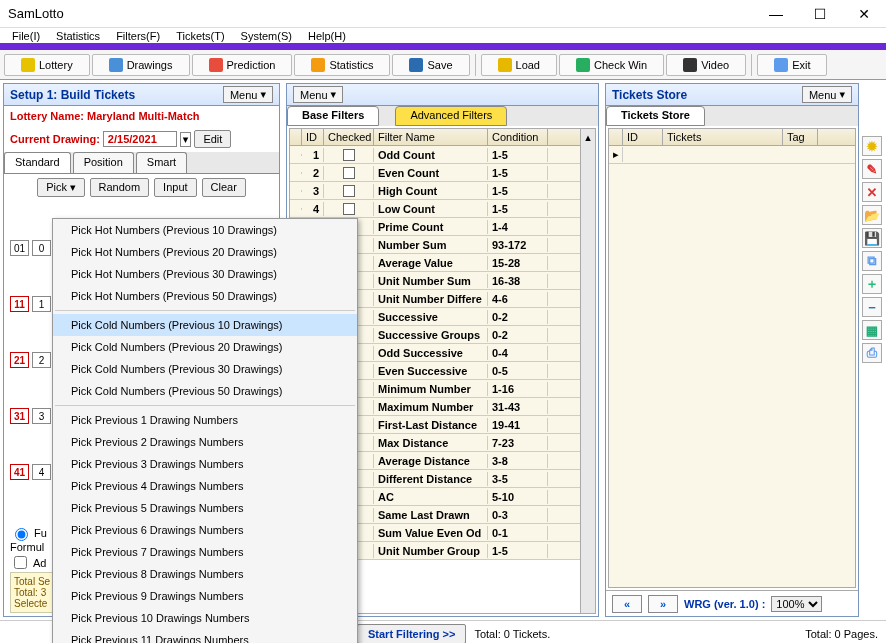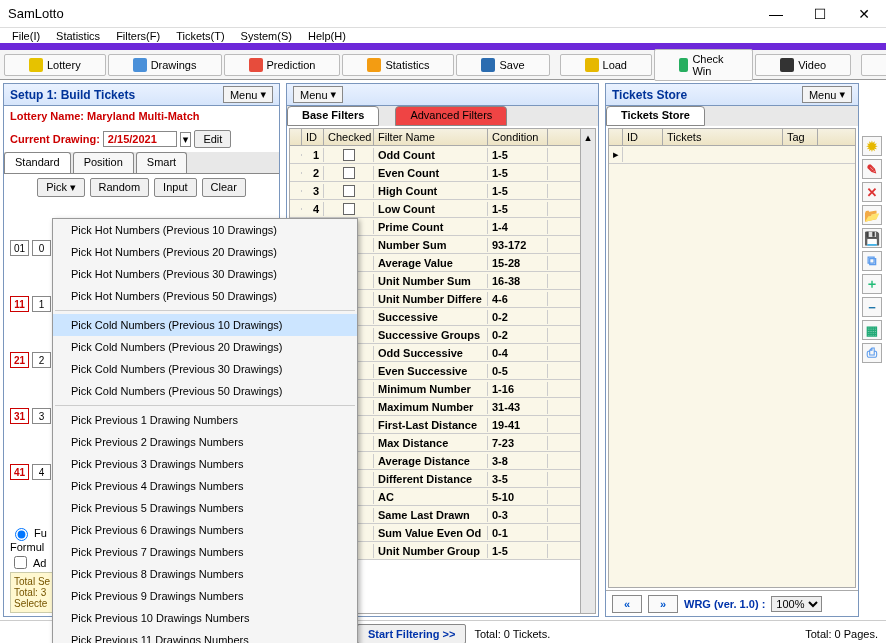--- a/index.html
+++ b/index.html
@@ -3,21 +3,21 @@
 <meta charset="utf-8">
 <style>
   * { box-sizing: border-box; font-family: Tahoma, Arial, sans-serif; font-size: 11px; }
   body { margin: 0; background: #fff; width: 886px; height: 643px; overflow: hidden; }
   .titlebar { height: 28px; display: flex; align-items: center; padding-left: 8px; border-bottom: 1px solid #ddd; }
   .titlebar-title { flex: 1; font-size: 13px; }
   .winbtn { width: 44px; height: 28px; display: flex; align-items: center; justify-content: center; font-size: 14px; cursor: default; }
   .menubar { height: 22px; display: flex; align-items: center; padding-left: 4px; border-bottom: 7px solid #6d28d9; }
   .menubar-item { padding: 2px 8px; }
   .toolbar { height: 30px; display: flex; align-items: center; padding: 2px 4px; border-bottom: 1px solid #999; background: #f5f5f5; gap: 2px; }
-  .tbtn { display: flex; align-items: center; padding: 3px 24px; border: 1px solid #bbb; background: #fafafa; border-radius: 2px; gap: 4px; }
+  .tbtn { display: flex; align-items: center; padding: 3px 16px; border: 1px solid #bbb; background: #fafafa; border-radius: 2px; gap: 4px; }
   .icon { width: 14px; height: 14px; display: inline-block; border-radius: 2px; }
   .panels { display: flex; height: 540px; }
   .panel { border: 1px solid #7a96bd; margin: 3px; display: flex; flex-direction: column; background: #fff; position: relative; }
   .panel1 { width: 277px; }
   .panel2 { width: 313px; }
   .panel3 { flex: 1; }
   .panel-header { height: 22px; background: linear-gradient(#eaf2ff,#d6e5fb); display: flex; align-items: center; padding: 0 6px; border-bottom: 1px solid #7a96bd; }
   .panel-title { font-weight: bold; color: #003399; flex: 1; font-size: 12px; }
   .menubutton { border: 1px solid #888; padding: 1px 6px; background: #f4f4f4; display: flex; align-items: center; gap: 3px; }
   .section-info { padding: 4px 6px; }
@@ -30,21 +30,21 @@
   .numgrid { padding: 2px 6px; }
   .numrow { display: flex; gap: 3px; margin-bottom: 3px; }
   .numcell { width: 19px; height: 16px; border: 1px solid #888; text-align: center; font-size: 10px; background: #fff; display: flex; align-items: center; justify-content: center; margin-top: 37px; }
   .numcell.red { color: #cc0000; border-color: #cc0000; }
   .dropdown-menu { position: absolute; left: 52px; top: 218px; width: 306px; background: #f5f5f5; border: 1px solid #999; box-shadow: 2px 2px 5px rgba(0,0,0,0.3); z-index: 100; }
   .menu-item { padding: 5px 18px; }
   .menu-item.hover { background: #cce5ff; }
   .menu-sep { height: 1px; background: #ccc; margin: 3px 2px; }
   .filter-tabs { display: flex; height: 20px; background: #e8e8e8; gap: 16px; }
   .ftab { padding: 2px 14px; border: 1px solid #888; background: #fff; border-radius: 4px 4px 0 0; }
-  .ftab.inactive { background: #ef4444; }
+  .ftab.inactive { background: #fde047; }
   .grid { flex: 1; overflow: hidden; border: 1px solid #aaa; margin: 2px; }
   .gheader { display: flex; background: linear-gradient(#f5f1e1,#ede4c5); border-bottom: 1px solid #aaa; }
   .gh { padding: 2px 4px; border-right: 1px solid #aaa; font-weight: normal; }
   .grow { display: flex; border-bottom: 1px solid #ccc; background: #faf7e8; height: 18px; align-items: center; }
   .gc { padding: 1px 4px; border-right: 1px solid #ccc; overflow: hidden; white-space: nowrap; }
   .chk { width: 12px; height: 12px; border: 1px solid #666; background: #fff; margin: 0 auto; display: block; }
   .sidebar-tools { width: 24px; display: flex; flex-direction: column; gap: 3px; padding-top: 56px; }
   .toolicon { width: 20px; height: 20px; border: 1px solid #aaa; background: #f8f8f8; display: flex; align-items: center; justify-content: center; font-size: 13px; font-weight: bold; }
   .footer-panel { height: 26px; border-top: 1px solid #aaa; display: flex; align-items: center; padding: 0 6px; gap: 6px; }
   .navbtn { width: 30px; height: 18px; border: 1px solid #888; background: #fafafa; display: flex; align-items: center; justify-content: center; color: #0055cc; font-weight: bold; }

